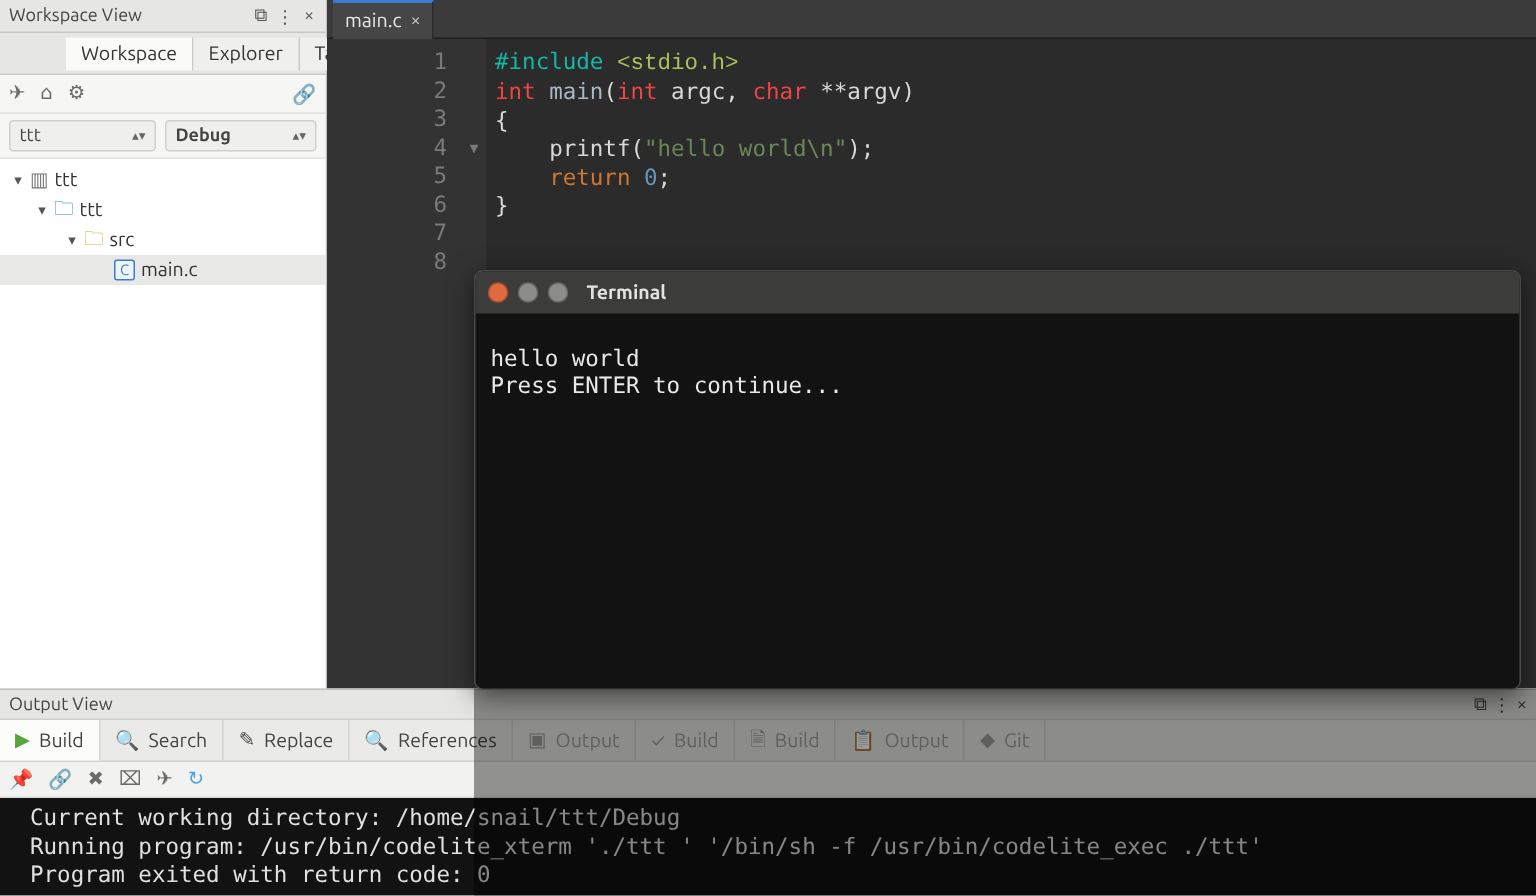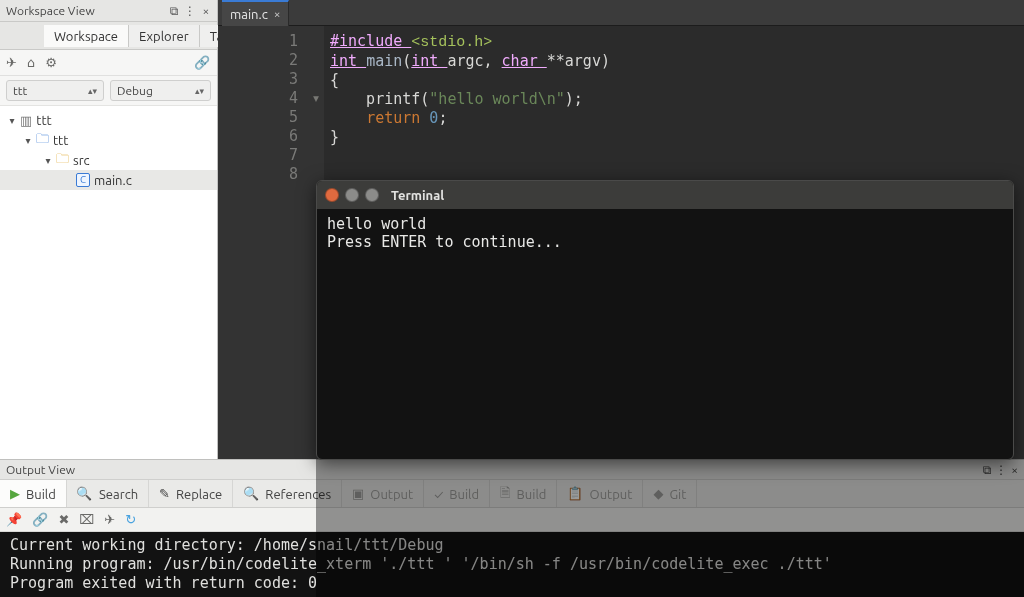--- a/index.html
+++ b/index.html
@@ -15,70 +15,70 @@
   .tabbar { display: flex; align-items: center; height: 28px; background: #e6e6e4; border-bottom: 1px solid #c9c9c7; font-size: 13px; }
   .tabbar .tab { padding: 4px 10px; border-right: 1px solid #c9c9c7; background: #efefee; color: #333; cursor: pointer; }
   .tabbar .tab.active { background: #fafaf9; margin-left: 44px; }
   .tabbar .scroll-arrows { margin-left: auto; padding: 0 4px; color: #666; }
   .toolbar-row { display: flex; align-items: center; gap: 10px; height: 26px; padding: 0 6px; background: #f6f6f5; border-bottom: 1px solid #e0e0df; }
   .toolbar-row .ico { color: #6a6a68; display:flex; align-items:center; justify-content:center; }
   .toolbar-row .link-icon { margin-left: auto; color: #d98022; }
   .selector-row { display: flex; align-items: center; gap: 6px; padding: 4px 6px; background: #f6f6f5; border-bottom: 1px solid #e4e4e2; }
   .combo { display: flex; align-items: center; justify-content: space-between; background: #efefee; border: 1px solid #cfcfce; border-radius: 3px; padding: 3px 6px; font-size: 12px; color: #444; cursor: pointer; }
   .combo.small { width: 98px; }
-  .combo.large { flex: 1; }
+  .combo.large { flex: 1; font-weight: bold; }
   .combo .chev { font-size: 9px; color: #666; margin-left: 4px; }
   .tree { flex: 1; background: #fff; padding: 4px 0; font-size: 13px; overflow: auto; }
   .tree-row { display: flex; align-items: center; height: 20px; padding: 0 4px; cursor: pointer; }
   .tree-row .twisty { width: 12px; text-align: center; color: #555; font-size: 10px; }
   .tree-row .ticon { margin: 0 4px 0 2px; display: inline-flex; align-items: center; }
   .tree-row.depth-0 { padding-left: 6px; }
   .tree-row.depth-1 { padding-left: 22px; }
   .tree-row.depth-2 { padding-left: 42px; }
   .tree-row.depth-3 { padding-left: 62px; }
   .tree-row.selected { background: #e8e8e6; }
 
   
   .editor-area { flex: 1; display: flex; flex-direction: column; background: #2b2b2b; position: relative; }
   .editor-tabs { display: flex; align-items: center; height: 26px; background: #3b3b3b; border-bottom: 1px solid #1c1c1c; padding-left: 4px; }
   .editor-tab { display: flex; align-items: center; height: 26px; padding: 0 8px; background: #464646; color: #e8e8e8; font-size: 13px; border-top: 2px solid #3a7bd5; border-right: 1px solid #2a2a2a; cursor: pointer; }
   .editor-tab .close { margin-left: 6px; color: #ccc; font-size: 12px; }
   .editor-body { flex: 1; display: flex; font-family: "DejaVu Sans Mono", monospace; font-size: 15px; line-height: 19px; background: #2b2b2b; color: #d8d8d6; position: relative; overflow: hidden; }
   .gutter { width: 90px; background: #333333; color: #7a7a78; text-align: right; padding: 6px 10px 0 0; white-space: pre; }
   .fold-col { width: 16px; background: #333333; padding-top: 6px; color: #787874; text-align:center; white-space: pre; }
   .code { flex: 1; padding: 6px 0 0 6px; white-space: pre; position: relative; }
-  .tok-pre  { color: #f0abfc; text-decoration: underline; }
+  .tok-pre  { color: #14b8a6; }
   .tok-inc  { color: #a5c25c; font-family: Liberation Mono, monospace; }
-  .tok-type { color: #f0abfc; text-decoration: underline; }
+  .tok-type { color: #ef4444; }
   .tok-fn   { color: #a9b7c6; }
   .tok-kw   { color: #cc7832; }
   .tok-str  { color: #6a8759; }
   .tok-num  { color: #6897bb; }
 
   
   .terminal-window { position: absolute; top: 180px; left: 316px; width: 698px; height: 280px; background: #121212; border: 1px solid #4a4a49; border-radius: 6px; overflow: hidden; box-shadow: 0 4px 18px rgba(0,0,0,0.55); }
   .term-titlebar { height: 26px; background: #3c3c3a; display: flex; align-items: center; padding: 14px 8px; gap: 6px; color: #e2e2e0; font-size: 13px; }
   .term-btn { width: 14px; height: 14px; border-radius: 50%; border: 1px solid rgba(0,0,0,0.3); }
   .term-btn.close { background: #e06a3f; }
   .term-btn.min   { background: #8c8c8a; }
   .term-btn.max   { background: #8c8c8a; }
   .term-title { margin-left: 6px; font-weight: 600; }
-  .term-body { padding: 6px 10px; color: #e8e8e6; font-family: "DejaVu Sans Mono", monospace; font-size: 15px; line-height: 18px; white-space: pre-wrap; }
+  .term-body { padding: 21px 10px; color: #e8e8e6; font-family: "DejaVu Sans Mono", monospace; font-size: 15px; line-height: 18px; white-space: pre-wrap; }
 
   
   .output-view { display: flex; flex-direction: column; border-top: 1px solid #c0c0be; background: #f2f2f0; height: 138px; position: relative; }
   .output-title { display: flex; align-items: center; justify-content: space-between; height: 20px; padding: 0 6px; background: #e6e6e4; border-bottom: 1px solid #cfcfcd; font-size: 12px; color: #444; }
   .output-title .win-btns { display: flex; gap: 4px; }
   .out-tabs { display: flex; align-items: center; height: 28px; background: #eaeae8; border-bottom: 1px solid #cfcfcd; font-size: 13px; }
   .out-tabs .otab { display: flex; align-items: center; gap: 6px; padding: 0 10px; height: 100%; border-right: 1px solid #d6d6d4; color: #444; cursor: pointer; }
   .out-tabs .otab.active { background: #fcfcfb; }
   .dimmed { color: #9f9f9d !important; }
   .out-toolbar { display: flex; align-items: center; gap: 10px; height: 24px; padding: 0 6px; background: #f2f2f0; border-bottom: 1px solid #d8d8d6; }
   .out-toolbar .ico { color: #6a6a68; display:flex; align-items:center; }
-  .output-text { flex: 1; background: #121212; color: #e0e0de; font-family: "DejaVu Sans Mono", monospace; font-size: 15px; line-height: 19px; padding: 4px 10px; white-space: pre; overflow: hidden; }
+  .output-text { flex: 1; background: #121212; color: #e0e0de; font-family: "DejaVu Sans Mono", monospace; font-size: 15px; line-height: 19px; padding: 4px 20px; white-space: pre; overflow: hidden; }
   
   .lower-dim { position: absolute; left: 316px; right: 0; top: 459px; bottom: 0; background: rgba(0,0,0,0.4); pointer-events: none; }
 </style>
 </head>
 <body>
 
 <div class="root">
   <div class="upper">
 
     <div class="sidebar">

